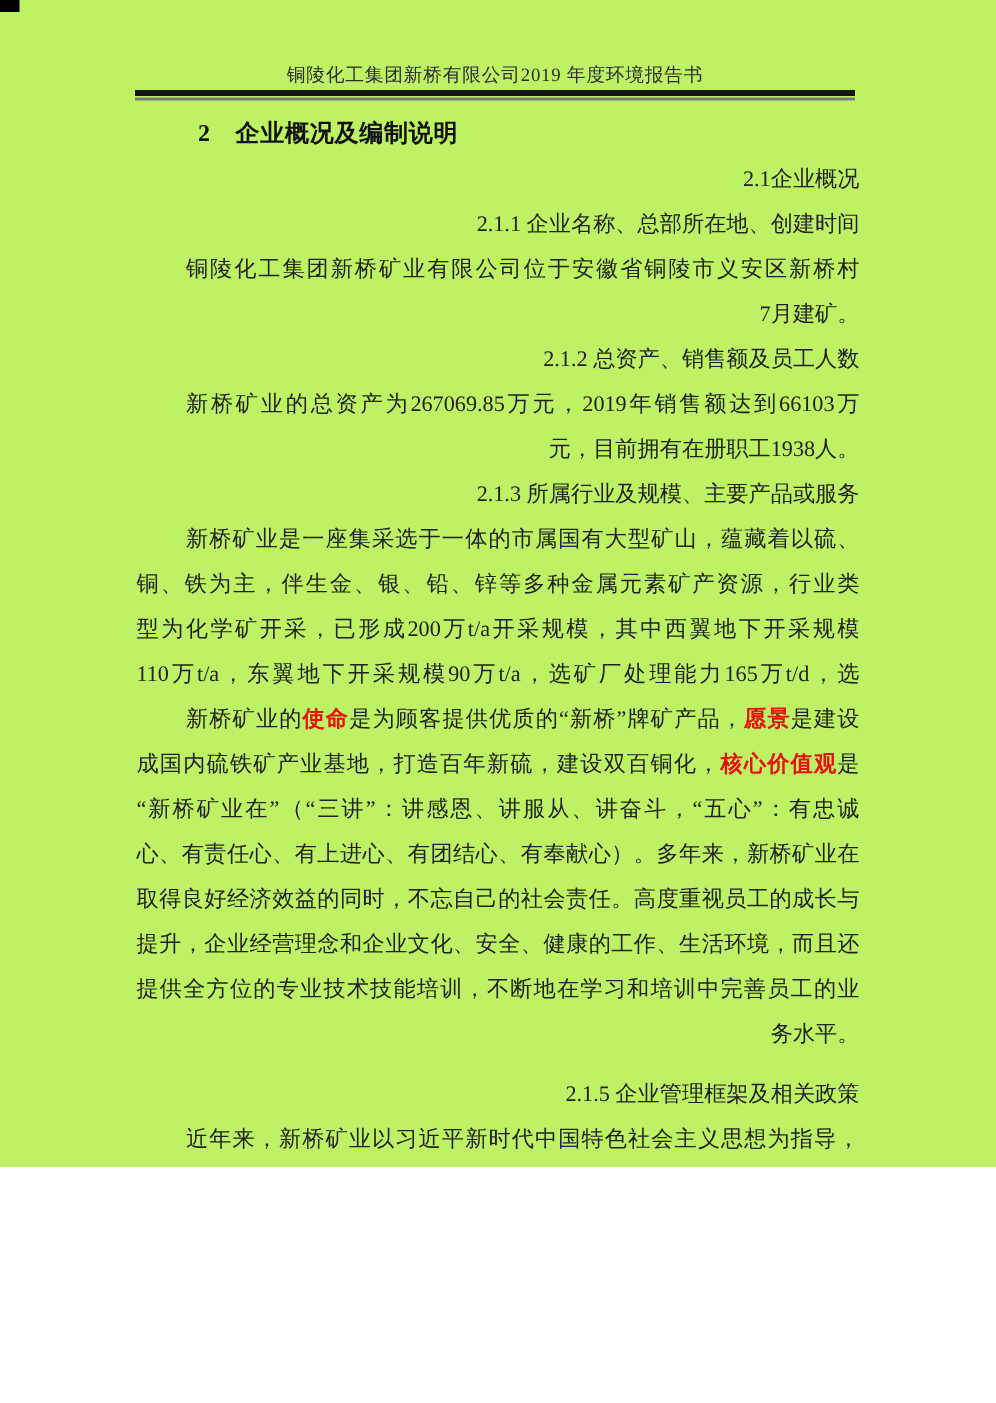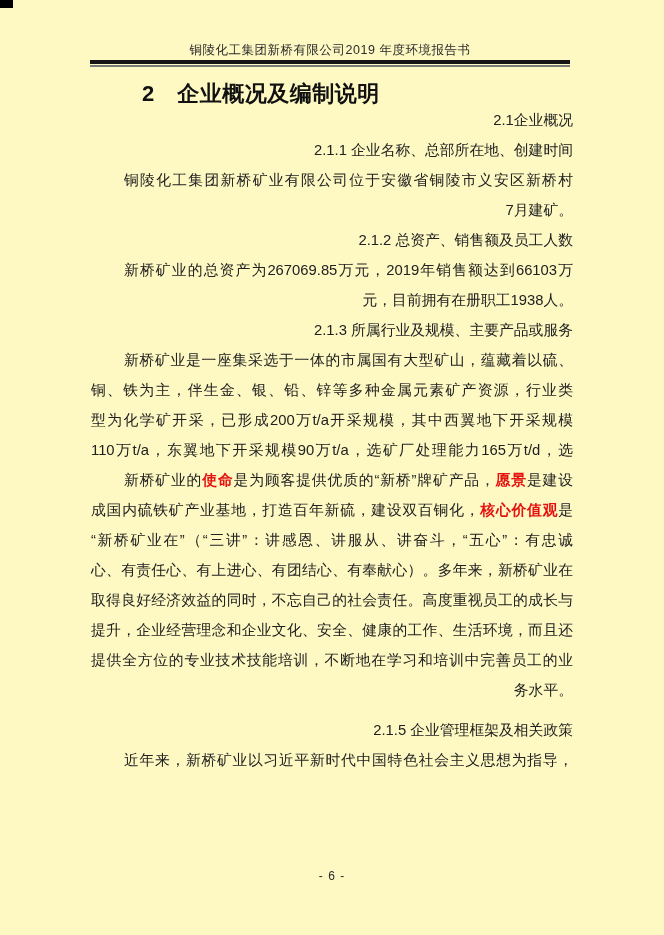--- a/index.html
+++ b/index.html
@@ -1,37 +1,37 @@
 <!DOCTYPE html>
 <html><head>
 <meta charset="utf-8">
 <style>
   html,body{margin:0;padding:0;background:#ffffff;}
   #page{
     position:relative;
-    width:664px;height:935px;
-    background:#fef9c3;
+    width:664px;height:778px;
+    background:#bef264;
     overflow:hidden;
-    font-family:Liberation Sans, sans-serif;
+    font-family:Liberation Serif, serif;
     color:#1f1f1f;
   }
   .corner-mark{
     position:absolute;left:0;top:0;width:13px;height:8px;background:#000;
   }
   .header-title{
     position:absolute;left:90px;top:42px;width:480px;
     text-align:center;font-size:12.5px;color:#2b2b2b;letter-spacing:0.5px;
     white-space:nowrap;
   }
   .rule{position:absolute;left:90px;top:60px;width:480px;}
   .rule-thick{height:3.5px;background:#141414;}
   .rule-thin{height:1.5px;background:#7a7a7a;margin-top:1.5px;}
   .doc-heading{
-    position:absolute;left:142px;top:79px;
-    font-size:22px;font-weight:bold;color:#111;letter-spacing:0.5px;
+    position:absolute;left:132px;top:79px;
+    font-size:16px;font-weight:bold;color:#111;letter-spacing:0.5px;
     white-space:nowrap;
   }
   .body-col{
     position:absolute;left:91px;top:105px;width:482px;
     font-size:14.8px;line-height:30px;color:#212121;
   }
   .ln{min-height:30px;text-align:right;}
   .ln.h{padding-left:24px;}
   .ln.p{padding-left:33px;}
   .ln.j{text-align:justify;text-align-last:justify;}

